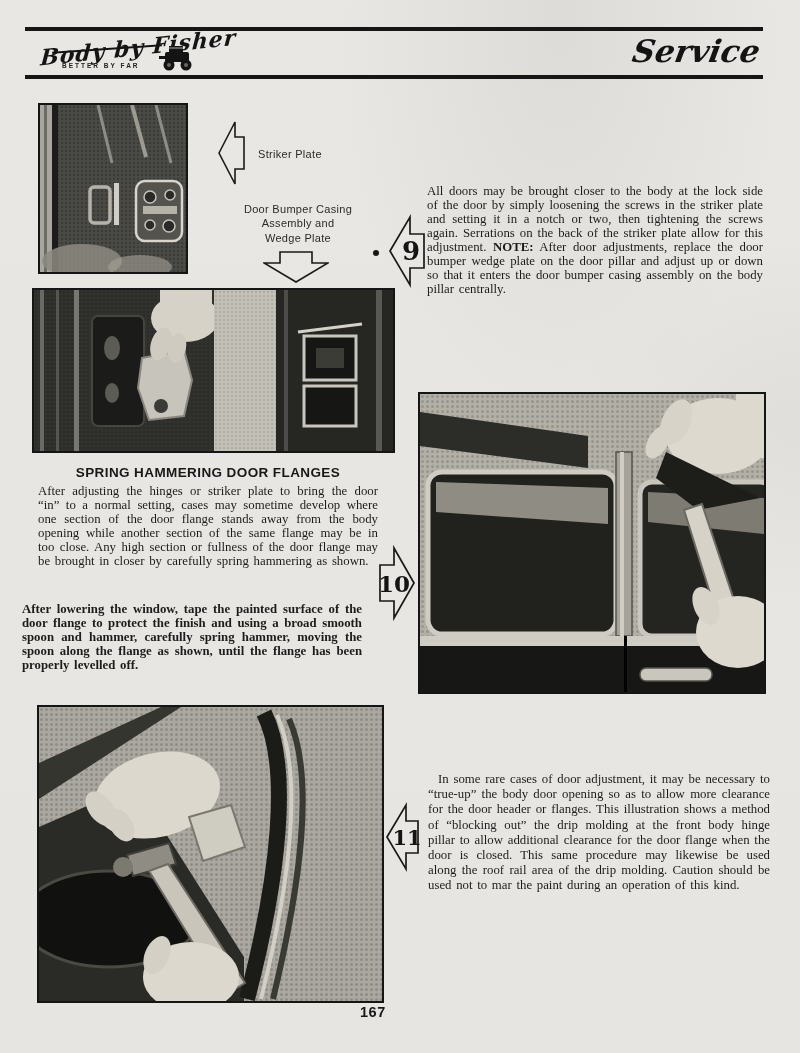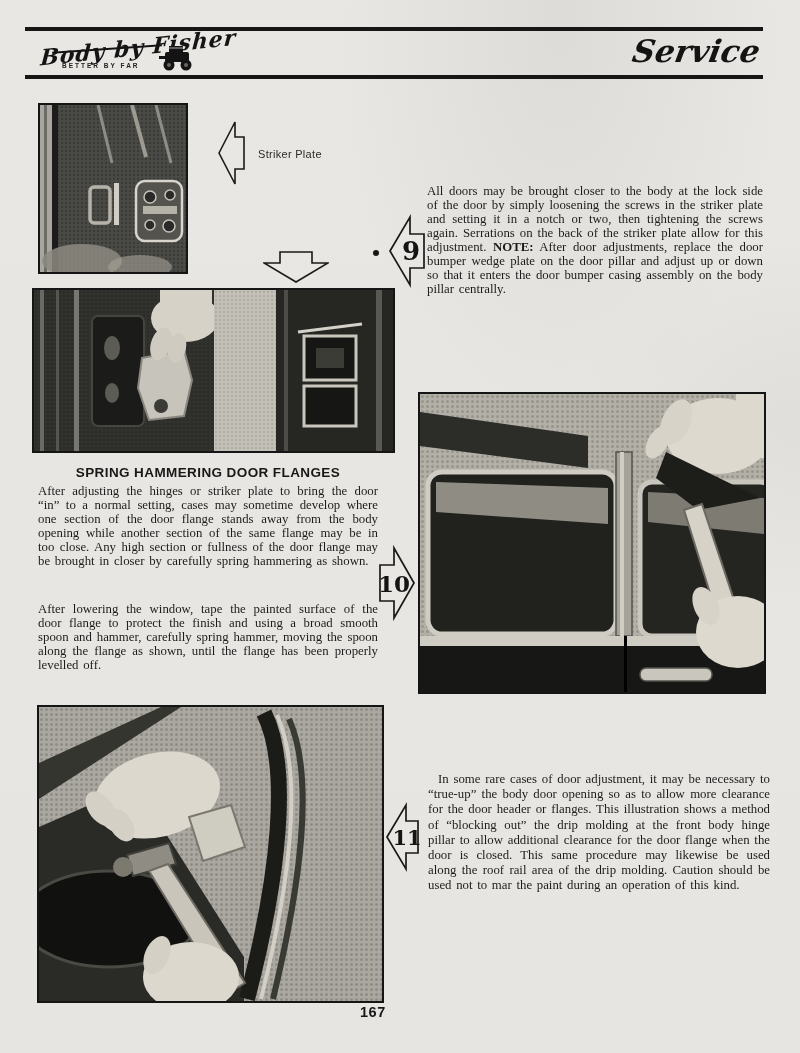--- a/index.html
+++ b/index.html
@@ -111,20 +111,25 @@
       <ellipse cx="42" cy="156" rx="40" ry="17" fill="#8c8980" opacity="0.85"></ellipse>
       <ellipse cx="100" cy="162" rx="32" ry="12" fill="#a5a298" opacity="0.6"></ellipse>
     </svg>
   </div>
 
   <svg class="abs" style="left:218px;top:118px;" width="28" height="70" viewBox="0 0 28 70">
     <polygon points="1,35 17,4 17,19 26,19 26,51 17,51 17,66" fill="#e9e7e3" stroke="#1a1a1a" stroke-width="1.6"></polygon>
   </svg>
   <div class="abs callout" style="left:258px;top:147px;">Striker Plate</div>
 
+  <div class="abs callout" style="left:228px;top:202px;width:140px;text-align:center;">
+    <div>Door Bumper Casing</div>
+    <div>Assembly and</div>
+    <div>Wedge Plate</div>
+  </div>
   <svg class="abs" style="left:263px;top:251px;" width="66" height="32" viewBox="0 0 66 32">
     <polygon points="17,1 49,1 49,12 65,12 33,31 1,12 17,12" fill="#e9e7e3" stroke="#1a1a1a" stroke-width="1.6"></polygon>
   </svg>
 
   <div class="abs speck" style="left:373px;top:250px;width:6px;height:6px;"></div>
 
   <svg class="abs" style="left:388px;top:213px;" width="38" height="76" viewBox="0 0 38 76">
     <polygon points="2,38 22,4 22,21 36,21 36,55 22,55 22,72" fill="#e9e7e3" stroke="#1a1a1a" stroke-width="1.7"></polygon>
     <text x="23" y="47" text-anchor="middle" class="arrow-num" font-size="26" fill="#141414">9</text>
   </svg>
@@ -169,21 +174,21 @@
       <rect x="270" y="96" width="52" height="40" fill="#161614" stroke="#c9c6be" stroke-width="3"></rect>
       <rect x="282" y="58" width="28" height="20" fill="#3c3c37"></rect>
     </svg>
   </div>
 
   <div class="abs section-heading" style="left:38px;top:465px;width:340px;">SPRING HAMMERING DOOR FLANGES</div>
 
   <div class="abs copy" style="left:38px;top:484px;width:340px;">
     <p>After adjusting the hinges or striker plate to bring the door “in” to a normal setting, cases may sometime develop where one section of the door flange stands away from the body opening while another section of the same flange may be in too close. Any high section or fullness of the door flange may be brought in closer by carefully spring hammering as shown.</p>
   </div>
-  <div class="abs copy" style="left:38px;top:602px;width:340px;">
+  <div class="abs copy" style="left:22px;top:602px;width:340px;font-weight:bold;">
     <p>After lowering the window, tape the painted surface of the door flange to protect the finish and using a broad smooth spoon and hammer, carefully spring hammer, moving the spoon along the flange as shown, until the flange has been properly levelled off.</p>
   </div>
 
   <svg class="abs" style="left:379px;top:543px;" width="37" height="80" viewBox="0 0 37 80">
     <polygon points="35,40 15,5 15,22 1,22 1,58 15,58 15,75" fill="#e9e7e3" stroke="#1a1a1a" stroke-width="1.7"></polygon>
     <text x="15" y="49" text-anchor="middle" class="arrow-num" font-size="23" fill="#141414">10</text>
   </svg>
 
   <div class="abs photo" style="left:418px;top:392px;width:348px;height:302px;">
     <svg width="344" height="298" viewBox="0 0 344 298">

